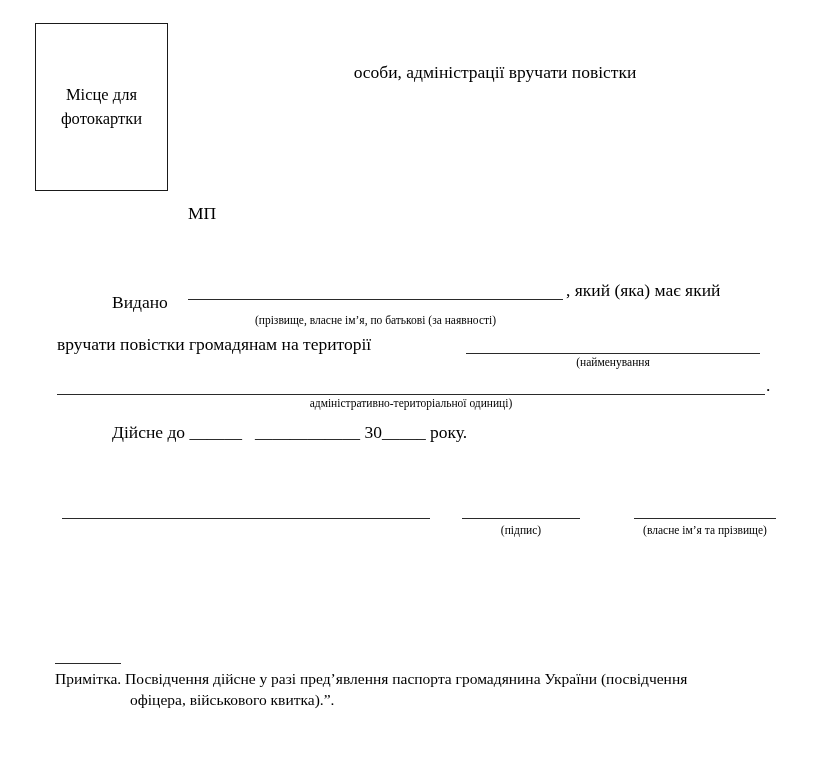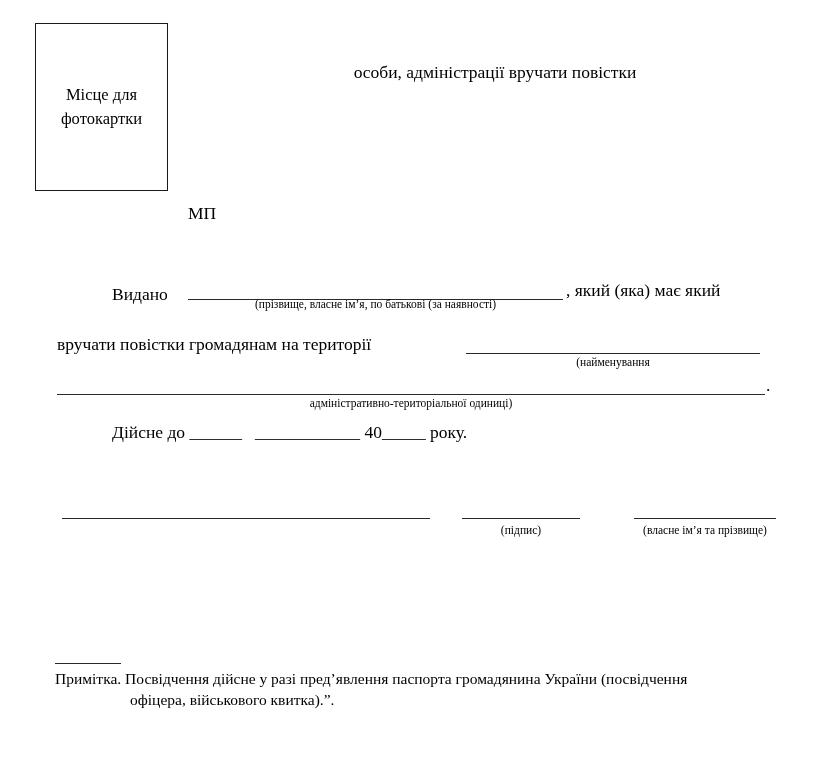--- a/index.html
+++ b/index.html
@@ -88,24 +88,24 @@
     line-height: 1.35;
   }
 
   .rule {
     position: absolute;
     border-bottom: 1.3px solid #2a2a2a;
     height: 0;
   }
 
   
-  .row-vydano-label { left: 112px; top: 284px; }
+  .row-vydano-label { left: 112px; top: 292px; }
   .rule-vydano { left: 188px; top: 299px; width: 375px; }
   .row-vydano-tail { left: 566px; top: 280px; }
-  .cap-vydano { left: 188px; top: 298px; width: 375px; }
+  .cap-vydano { left: 188px; top: 314px; width: 375px; }
 
   
   .row-terr-label { left: 57px; top: 334px; }
   .rule-terr { left: 466px; top: 353px; width: 294px; }
   .cap-terr { left: 466px; top: 356px; width: 294px; }
 
   
   .rule-full { left: 57px; top: 394px; width: 708px; }
   .row-full-dot { left: 766px; top: 375px; }
   .cap-full { left: 57px; top: 397px; width: 708px; }
@@ -166,21 +166,21 @@
 
   <div class="rule rule-full"></div>
   <div class="body-line row-full-dot">.</div>
   <div class="caption cap-full">адміністративно-територіальної одиниці)</div>
 
   <div class="body-line row-date">
     <span>Дійсне до</span>
     <span class="blank-u">______</span>
     <span>&nbsp;</span>
     <span class="blank-u">____________</span>
-    <span>40</span><span class="blank-u">_____</span>
+    <span>30</span><span class="blank-u">_____</span>
     <span>року.</span>
   </div>
 
   <div class="rule rule-sig-1"></div>
   <div class="rule rule-sig-2"></div>
   <div class="rule rule-sig-3"></div>
 
   <div class="caption-wrap cap-sig-2">(підпис)</div>
   <div class="caption-wrap cap-sig-3">(власне ім’я та прізвище)</div>
 

